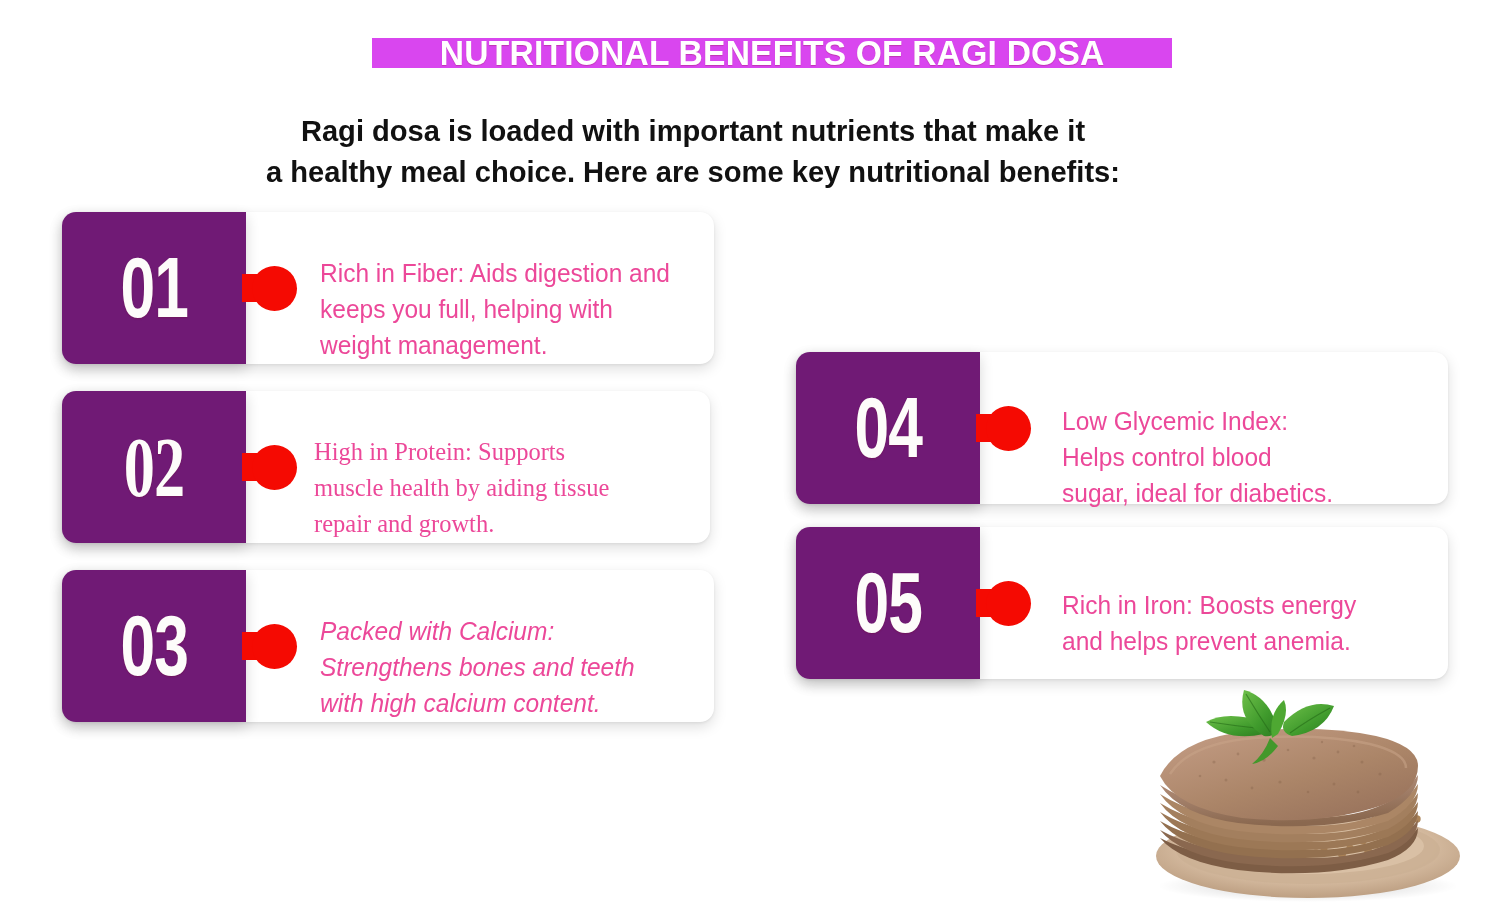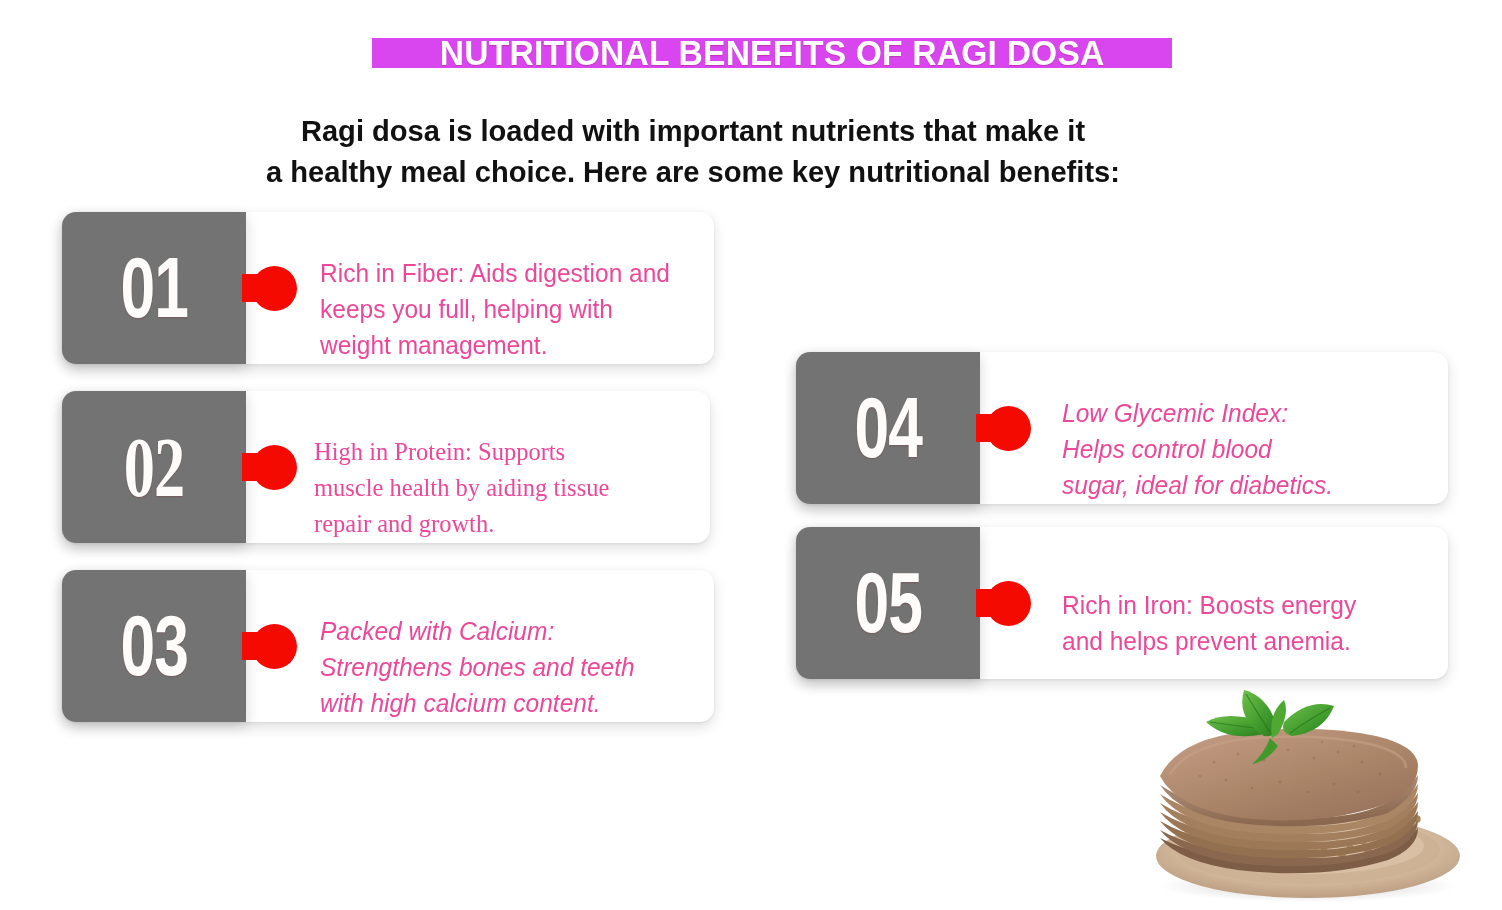--- a/index.html
+++ b/index.html
@@ -73,21 +73,21 @@
     box-shadow: 0 5px 14px rgba(0,0,0,0.13), 0 1px 3px rgba(0,0,0,0.07);
   }
 
   
   .card-num-block {
     position: absolute;
     left: 0;
     top: 0;
     width: 184px;
     height: 152px;
-    background: #737373;
+    background: #701a75;
     border-radius: 14px 0 0 14px;
     display: flex;
     align-items: center;
     justify-content: center;
     box-shadow: 0 5px 14px rgba(0,0,0,0.16);
   }
 
   .card-num {
     color: #fdfcfa;
     font-size: 76px;
@@ -191,21 +191,21 @@
     </div>
   </div>
 
   <div class="card" style="left:796px; top:352px; width:652px;">
     <div class="card-panel" style="width:652px;"></div>
     <div class="card-num-block">
       <span class="card-num">04</span>
     </div>
     <div class="knob-neck"></div>
     <div class="knob-circle"></div>
-    <div class="card-text" style="left:266px; top:43px; width:380px;font-style:italic;">
+    <div class="card-text" style="left:266px; top:51px; width:380px;">
       <span class="tline">Low Glycemic Index:</span>
       <span class="tline">Helps control blood</span>
       <span class="tline">sugar, ideal for diabetics.</span>
     </div>
   </div>
 
   <div class="card" style="left:796px; top:527px; width:652px;">
     <div class="card-panel" style="width:652px;"></div>
     <div class="card-num-block">
       <span class="card-num">05</span>

